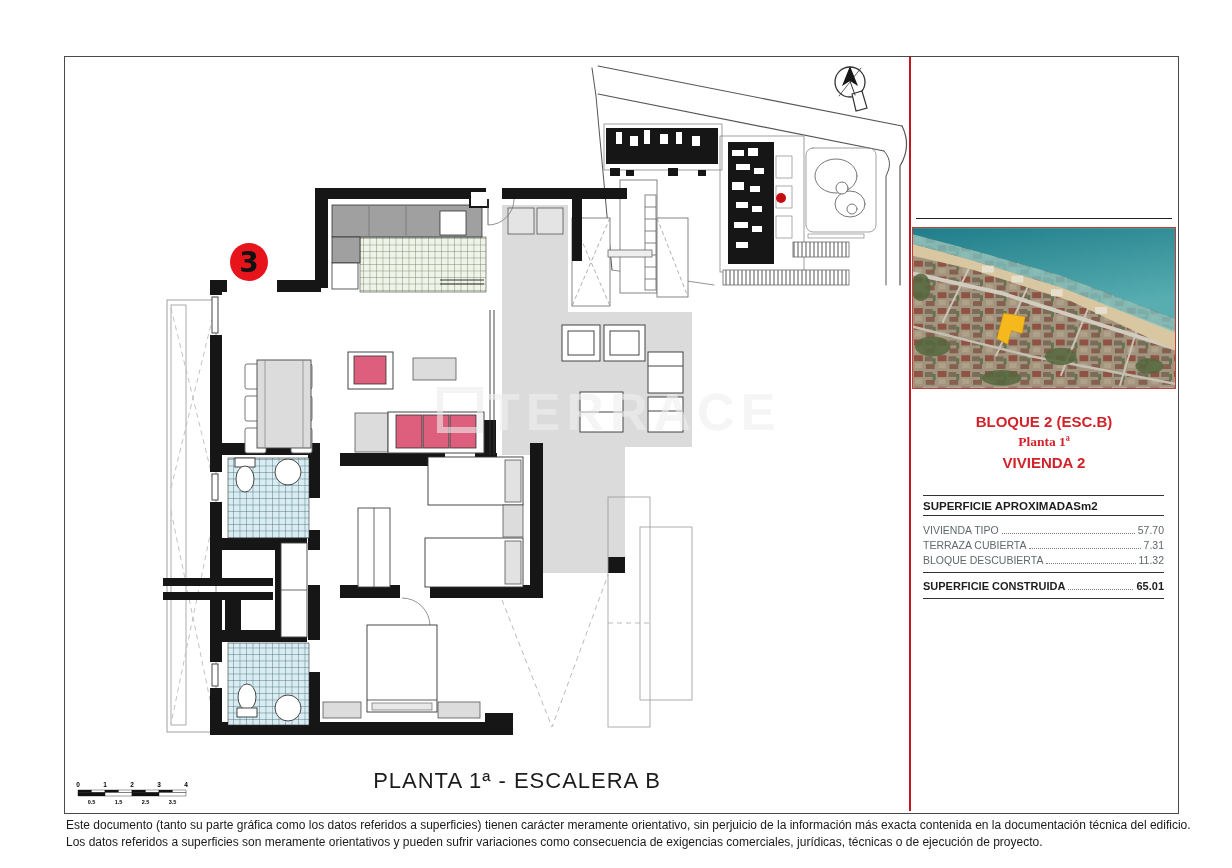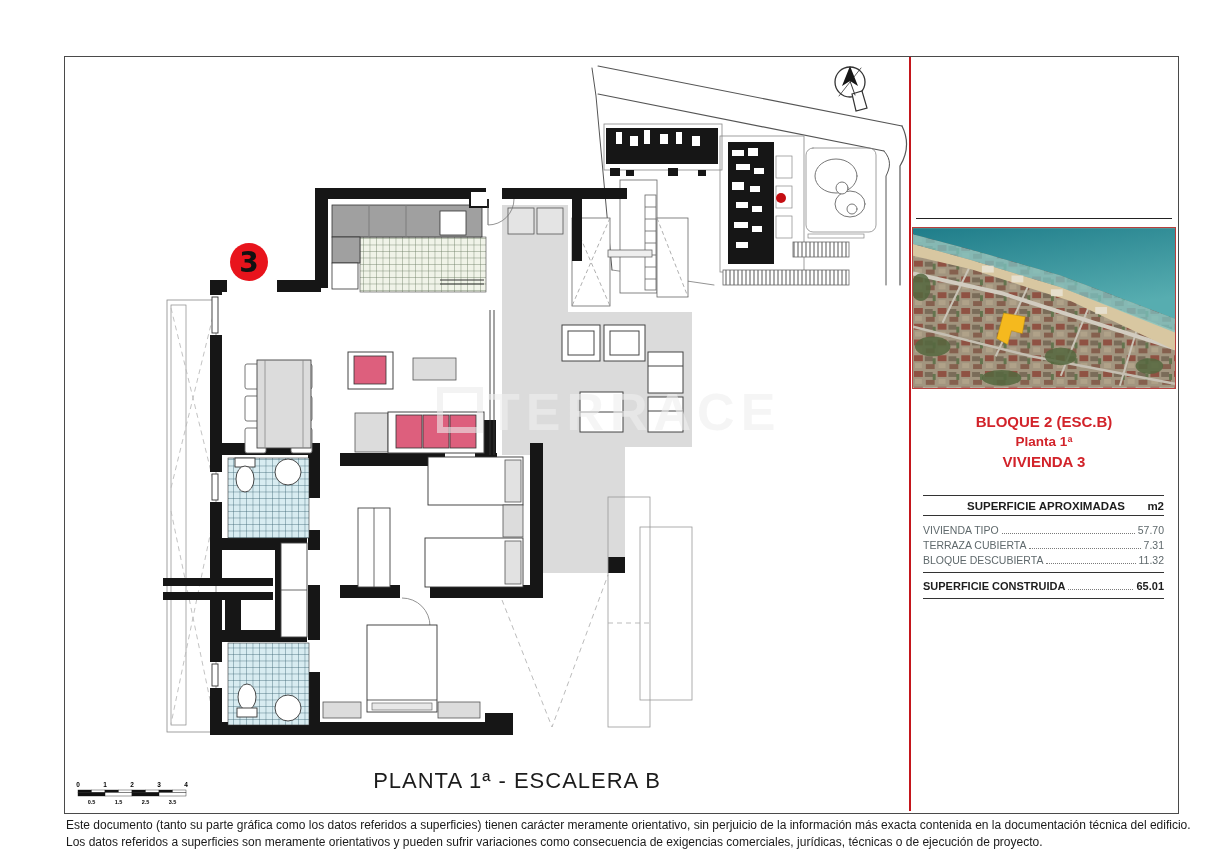--- a/index.html
+++ b/index.html
@@ -8,26 +8,26 @@
   .frame{position:absolute;left:64px;top:56px;width:1113px;height:756px;border:1px solid #4a4a4a;}
   .divider-red{position:absolute;left:909px;top:57px;width:0;height:754px;border-left:2px solid #c4161c;}
   .plan-svg{position:absolute;left:64px;top:56px;}
   .plan-title{position:absolute;left:64px;top:768px;width:846px;text-align:center;
       font-size:22px;letter-spacing:1px;color:#1c1c1c;padding-left:30px;}
   .panel{position:absolute;left:911px;top:57px;width:266px;height:754px;background:#fff;}
   .panel-rule{position:absolute;left:5px;right:5px;border-top:1px solid #222;}
   .aerial{position:absolute;left:1px;top:170px;width:262px;height:160px;border:1px solid #b8403d;}
   .title-block{position:absolute;left:0;top:356px;width:100%;text-align:center;color:#d2232a;font-weight:bold;}
   .title-block .l1{font-size:15px;}
-  .title-block .l2{font-size:13.5px;margin-top:4px;}
+  .title-block .l2{font-size:13.5px;margin-top:4px;font-family:Liberation Serif, serif;}
   .title-block .l3{font-size:15px;margin-top:4px;}
   .surface-table{position:absolute;left:12px;right:13px;top:438px;color:#5f696c;}
   .st-rule{border-top:1px solid #333;}
-  .st-head{display:flex;justify-content:space-between;align-items:baseline;
-      font-size:11.5px;font-weight:bold;color:#1d1d1d;padding:4px 0 3px 0;margin-left:44px;}
+  .st-head{display:flex;justify-content:flex-start;align-items:baseline;
+      font-size:11.5px;font-weight:bold;color:#1d1d1d;padding:4px 0 3px 0;}
   .st-rows{padding:7px 0 4px 0;}
   .st-row{display:flex;align-items:baseline;font-size:10.5px;line-height:15px;}
   .st-leader{flex:1;border-bottom:1.6px dotted #7a7a7a;margin:0 3px;height:10px;}
   .st-total{display:flex;align-items:baseline;font-size:11px;font-weight:bold;color:#1d1d1d;
       padding:6px 0 6px 0;}
   .disclaimer{position:absolute;left:66px;top:817px;width:1148px;font-size:12px;
       line-height:1.45;color:#1a1a1a;}
 </style>
 </head>
 <body>
@@ -374,21 +374,21 @@
           <rect x="140" y="62" width="12" height="7"></rect>
             <rect x="185" y="80" width="12" height="7"></rect>
         </g>
         <polygon points="92,86 114,90 111,107 100,104 96,118 85,112" fill="#f5b91e" stroke="#b8860b" stroke-width="0.5"></polygon>
       </svg>
     </div>
 
     <div class="title-block">
       <div class="l1">BLOQUE 2 (ESC.B)</div>
       <div class="l2">Planta 1ª</div>
-      <div class="l3">VIVIENDA 3</div>
+      <div class="l3">VIVIENDA 2</div>
     </div>
 
     <div class="surface-table">
       <div class="st-rule"></div>
       <div class="st-head">
         <span>SUPERFICIE APROXIMADAS</span>
         <span>m2</span>
       </div>
       <div class="st-rule"></div>
       <div class="st-rows">

